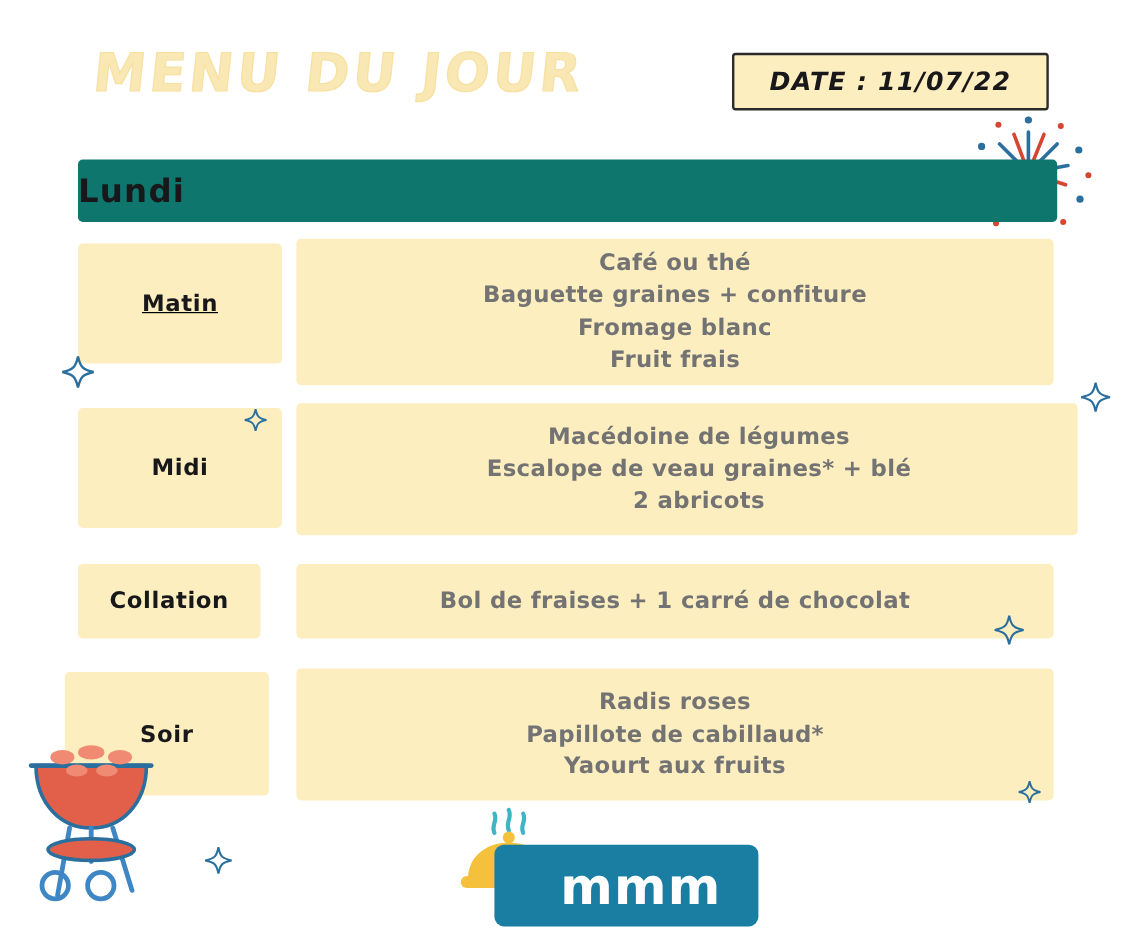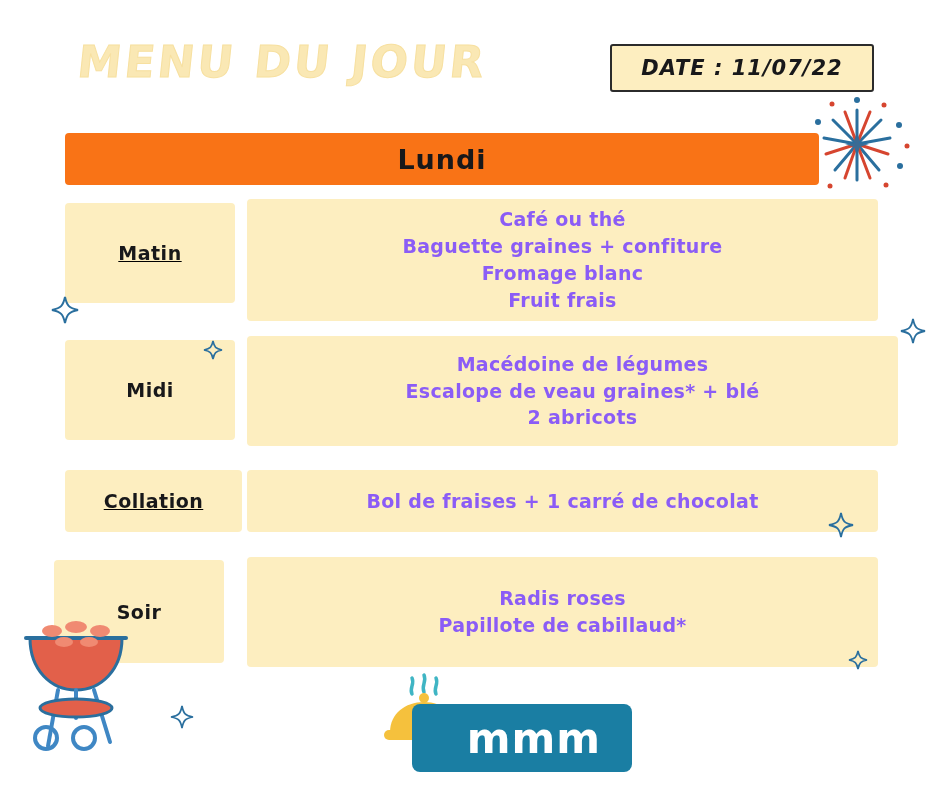--- a/index.html
+++ b/index.html
@@ -58,27 +58,27 @@
     color: #18181a;
     letter-spacing: 1px;
     white-space: nowrap;
   }
 
   
   .day-banner {
     position: absolute;
     left: 65px;
     top: 133px;
-    width: 754px;
+    width: 816px;
     height: 52px;
-    background: #f97316;
+    background: #0f766e;
     border-radius: 4px;
     display: flex;
     align-items: center;
-    justify-content: center;
+    justify-content: flex-start;
   }
   .day-banner-text {
     font-size: 27px;
     font-weight: bold;
     color: #18181a;
     letter-spacing: 1px;
   }
 
   
   .meal-label {
@@ -100,35 +100,35 @@
     background: #fdeec0;
     border-radius: 4px;
     display: flex;
     flex-direction: column;
     align-items: center;
     justify-content: center;
   }
   .meal-line {
     font-size: 19px;
     font-weight: bold;
-    color: #8b5cf6;
+    color: #737373;
     line-height: 1.42;
     letter-spacing: 0.3px;
     text-align: center;
     white-space: nowrap;
   }
 
   
   #row-matin .meal-label      { left: 65px;  top: 203px; width: 170px; height: 100px; text-decoration: underline; }
   #row-matin .meal-content    { left: 247px; top: 199px; width: 631px; height: 122px; }
 
   #row-midi .meal-label       { left: 65px;  top: 340px; width: 170px; height: 100px; }
   #row-midi .meal-content     { left: 247px; top: 336px; width: 631px; height: 110px; padding-left: 20px; }
 
-  #row-collation .meal-label  { left: 65px;  top: 470px; width: 177px; height: 62px; text-decoration: underline; }
+  #row-collation .meal-label  { left: 65px;  top: 470px; width: 152px; height: 62px; }
   #row-collation .meal-content{ left: 247px; top: 470px; width: 631px; height: 62px; }
 
   #row-soir .meal-label       { left: 54px;  top: 560px; width: 170px; height: 103px; }
   #row-soir .meal-content     { left: 247px; top: 557px; width: 631px; height: 110px; }
 
   
   .sparkle {
     position: absolute;
     color: #2a6f9e;
     font-size: 20px;
@@ -279,20 +279,21 @@
     </div>
   </div>
 
   <div id="row-soir">
     <div class="meal-label">
       <span class="meal-label-text">Soir</span>
     </div>
     <div class="meal-content">
       <span class="meal-line">Radis roses</span>
       <span class="meal-line">Papillote de cabillaud*</span>
+      <span class="meal-line">Yaourt aux fruits</span>
     </div>
   </div>
 
   <div class="sparkle big" style="left:50px; top:295px;">
     <svg viewBox="0 0 30 30" width="30" height="30">
         <path d="M15 2 C17 11 19 13 28 15 C19 17 17 19 15 28 C13 19 11 17 2 15 C11 13 13 11 15 2 Z" fill="none" stroke="#2a6f9e" stroke-width="2"></path>
       </svg>
   </div>
   <div class="sparkle" style="left:203px; top:340px;">
     <svg viewBox="0 0 20 20" width="20" height="20">

